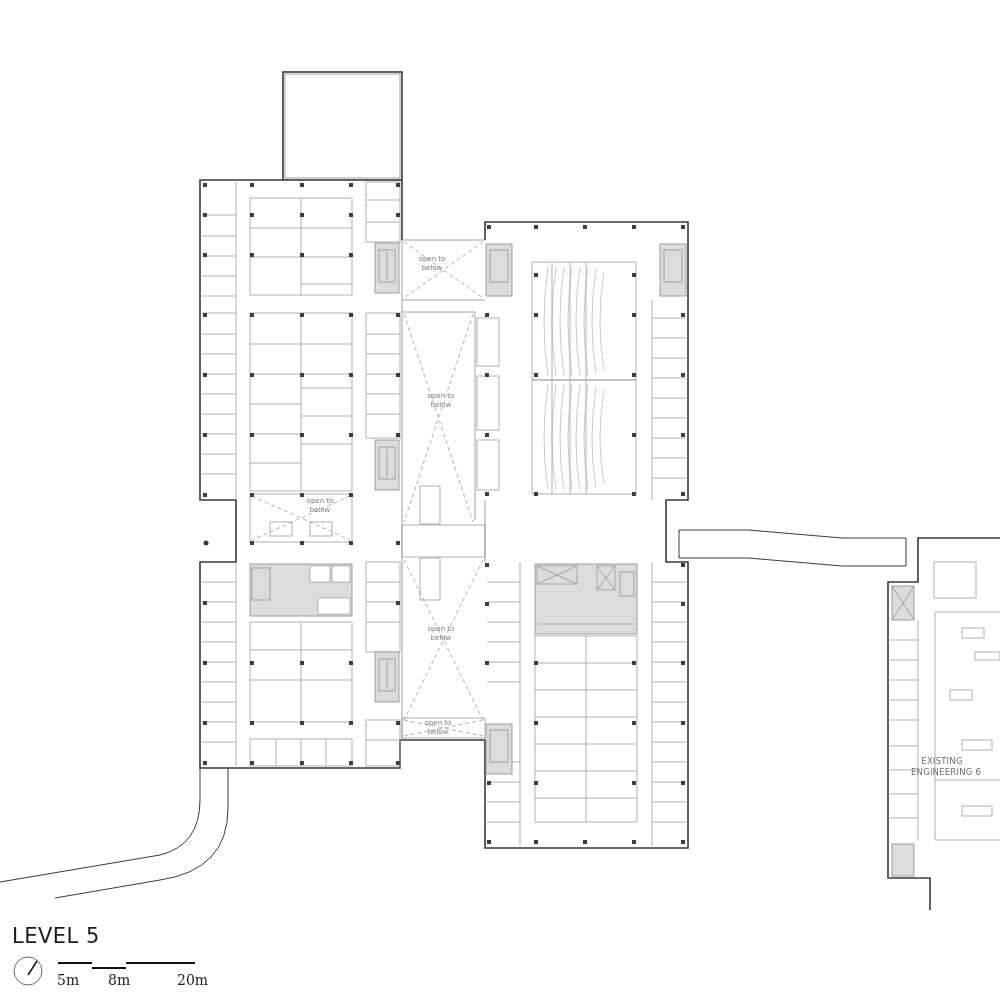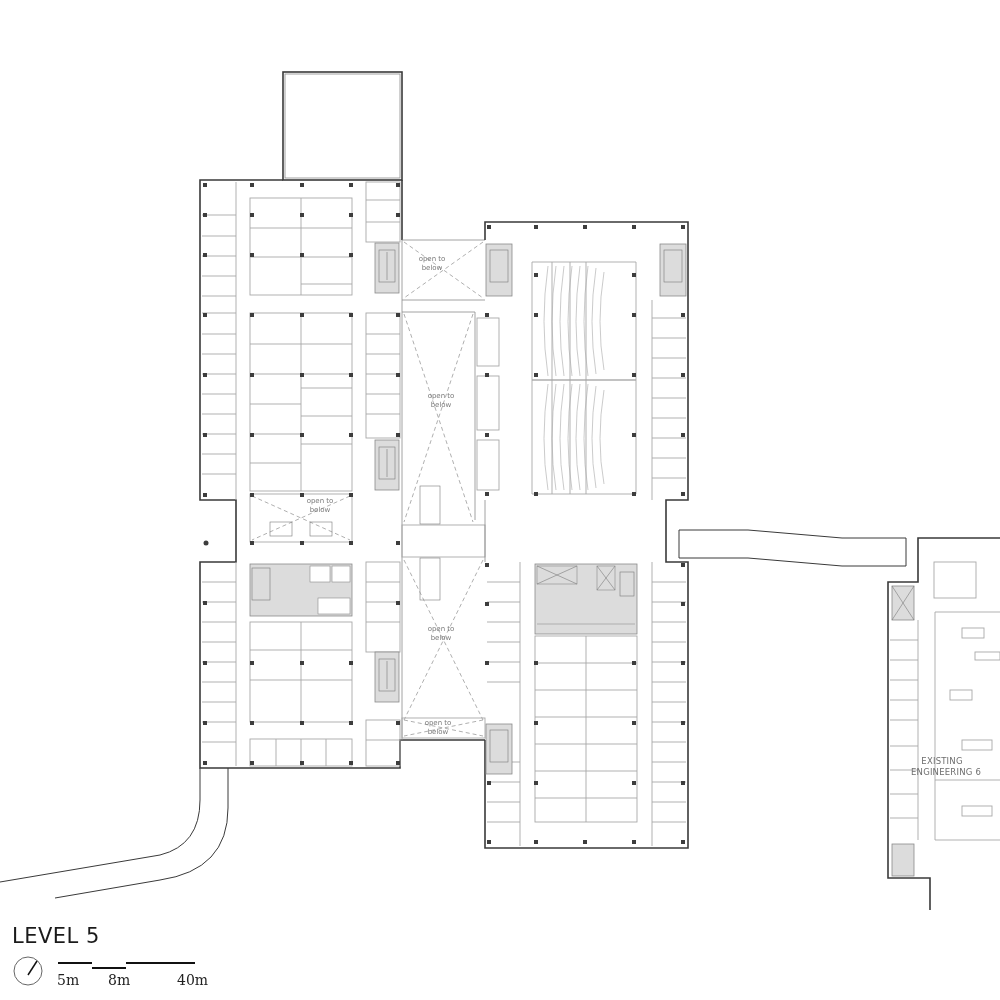--- a/index.html
+++ b/index.html
@@ -427,13 +427,13 @@
   <g>
     <line x1="58" y1="963" x2="92" y2="963" stroke="#111" stroke-width="2"></line>
     <line x1="92" y1="968" x2="126" y2="968" stroke="#111" stroke-width="2"></line>
     <line x1="126" y1="963" x2="195" y2="963" stroke="#111" stroke-width="2"></line>
   </g>
 </svg>
 
 <div id="level-title">LEVEL 5</div>
 <div class="scale-lbl" style="left:57px">5m</div>
 <div class="scale-lbl" style="left:108px">8m</div>
-<div class="scale-lbl" style="left:177px">40m</div>
+<div class="scale-lbl" style="left:177px">20m</div>
 
 </body></html>

